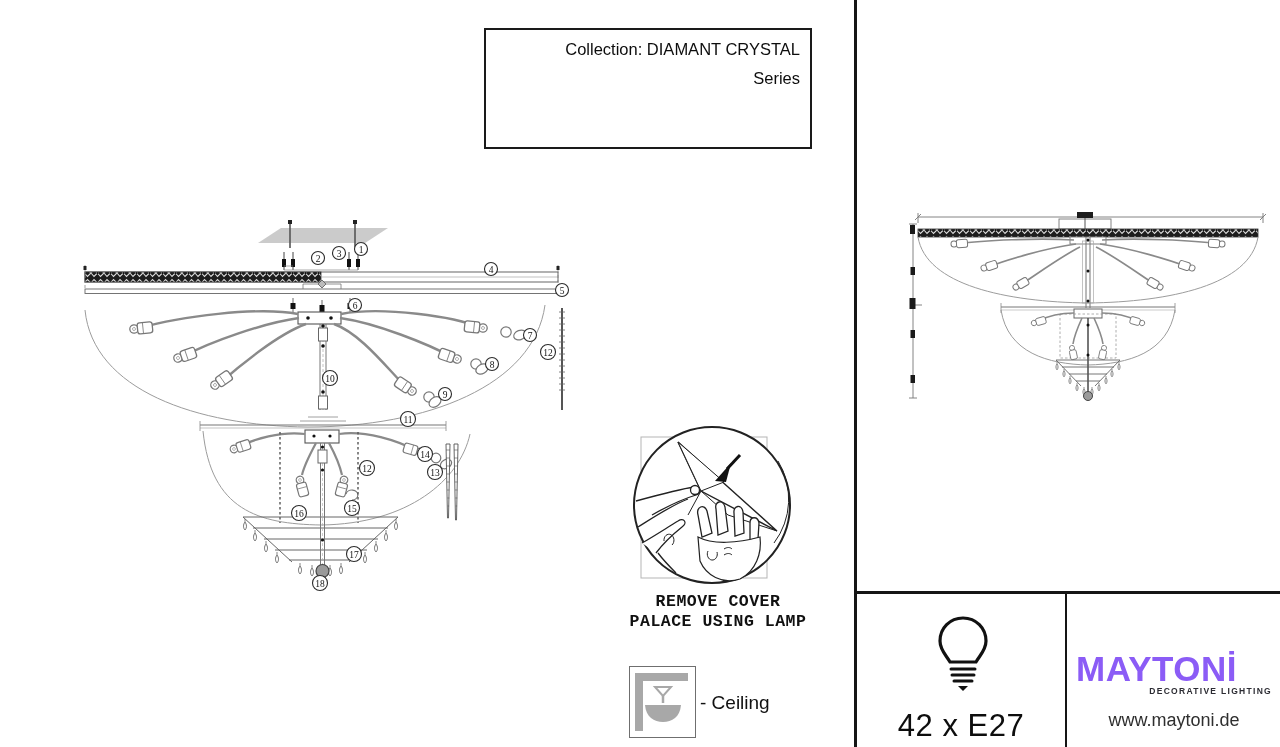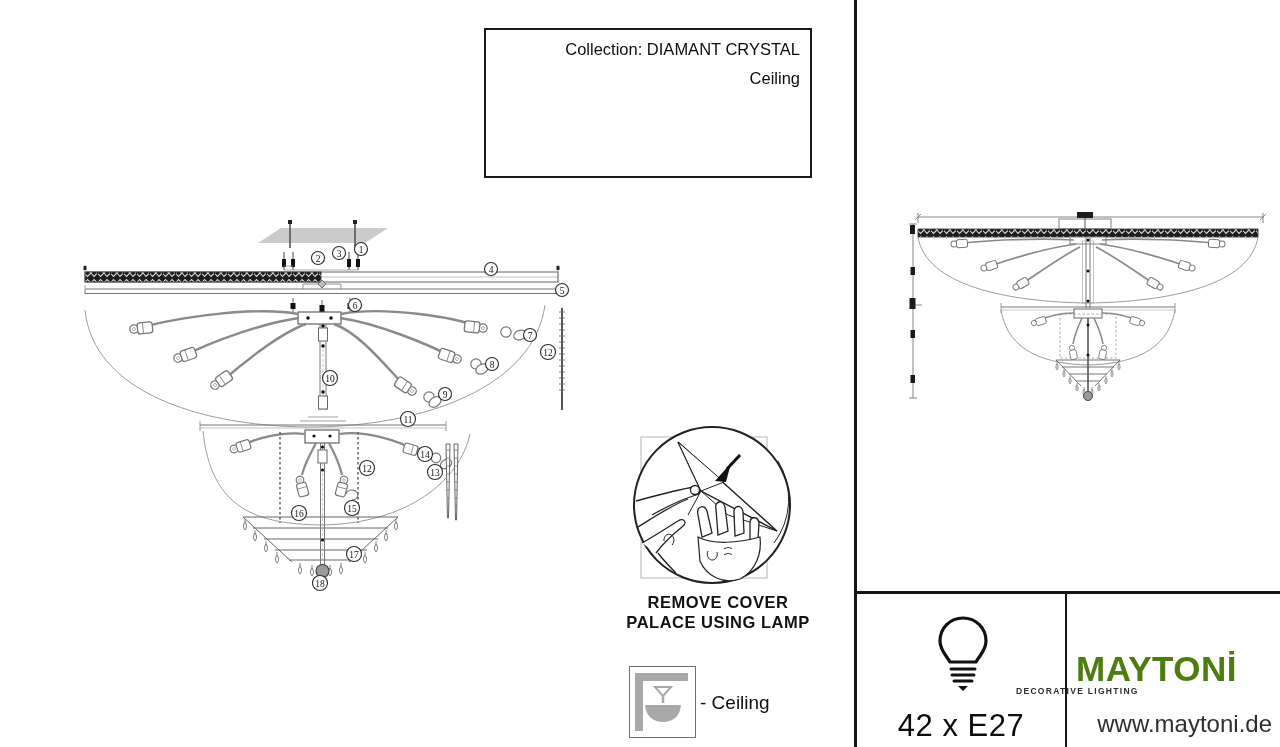--- a/index.html
+++ b/index.html
@@ -4,53 +4,53 @@
 <style>
   html,body{margin:0;padding:0;background:#fff;}
   #canvas{position:relative;width:1280px;height:747px;background:#fff;overflow:hidden;
           font-family:"Liberation Sans",sans-serif;color:#111;}
   .abs{position:absolute;}
   
   .div-v1{left:854px;top:0;width:3px;height:747px;background:#151515;}
   .div-h{left:856px;top:591px;width:424px;height:3px;background:#151515;}
   .div-v2{left:1065px;top:593px;width:2px;height:154px;background:#151515;}
   
-  .info-box{left:484px;top:28px;width:328px;height:150px;border:2px solid #1a1a1a;
+  .info-box{left:484px;top:28px;width:328px;height:121px;border:2px solid #1a1a1a;
             box-sizing:border-box;text-align:right;padding:5px 10px 0 0;
             font-size:16.5px;line-height:29px;color:#0d0d0d;}
   
   .warning{left:618px;top:592px;width:200px;text-align:center;
-           font-family:Liberation Sans, sans-serif;
+           font-family:Liberation Mono, monospace;
            font-size:16.5px;font-weight:600;line-height:20px;letter-spacing:.5px;color:#111;}
   
   .mount-box{left:629px;top:666px;width:67px;height:72px;border:1.5px solid #6f6f6f;box-sizing:border-box;background:#fff;}
   .mount-label{left:700px;top:692px;font-size:19px;color:#111;}
   
   .spec-label{left:858px;top:708px;width:206px;text-align:center;font-size:31px;color:#0d0d0d;letter-spacing:.5px;}
   
-  .brand-name{left:1076px;top:649px;width:198px;font-size:35px;font-weight:700;letter-spacing:.5px;color:#4d7c0f;}
-  .brand-tagline{left:1016px;top:686px;width:196px;font-size:8.5px;font-weight:700;
+  .brand-name{left:1076px;top:649px;width:198px;font-size:35px;font-weight:700;letter-spacing:.5px;color:#8b5cf6;}
+  .brand-tagline{left:1076px;top:686px;width:196px;text-align:right;font-size:8.5px;font-weight:700;
                  letter-spacing:1.3px;color:#2c2c33;}
-  .brand-site{left:1076px;top:710px;width:196px;text-align:right;font-size:24px;color:#2f2f2f;}
+  .brand-site{left:1076px;top:710px;width:196px;text-align:center;font-size:18px;color:#2f2f2f;}
   svg{display:block;}
   .pn circle{fill:#fff;stroke:#2b2b2b;stroke-width:1.1;}
   .pn text{font-family:"Liberation Serif",serif;font-size:9.5px;fill:#111;text-anchor:middle;}
 </style>
 </head>
 <body>
 
 <div id="canvas">
 
   <div class="abs div-v1"></div>
   <div class="abs div-h"></div>
   <div class="abs div-v2"></div>
 
   <div class="abs info-box">
     <div>Collection: DIAMANT CRYSTAL</div>
-    <div>Ceiling</div>
+    <div>Series</div>
   </div>
 
   <svg class="abs" style="left:78px;top:218px;" width="505" height="375" viewBox="0 0 505 375">
     <defs>
       <pattern id="chain" width="13" height="10" patternUnits="userSpaceOnUse">
         <rect width="13" height="10" fill="#1d1d1d"></rect>
         <path d="M0,5 L3,1.5 L6.5,5 L3,8.5 Z M6.5,5 L9.5,1.5 L13,5 L9.5,8.5 Z" fill="none" stroke="#ddd" stroke-width="1.1"></path>
         <circle cx="6.5" cy="5" r="1" fill="#000"></circle>
       </pattern>
       <g id="sockA">

